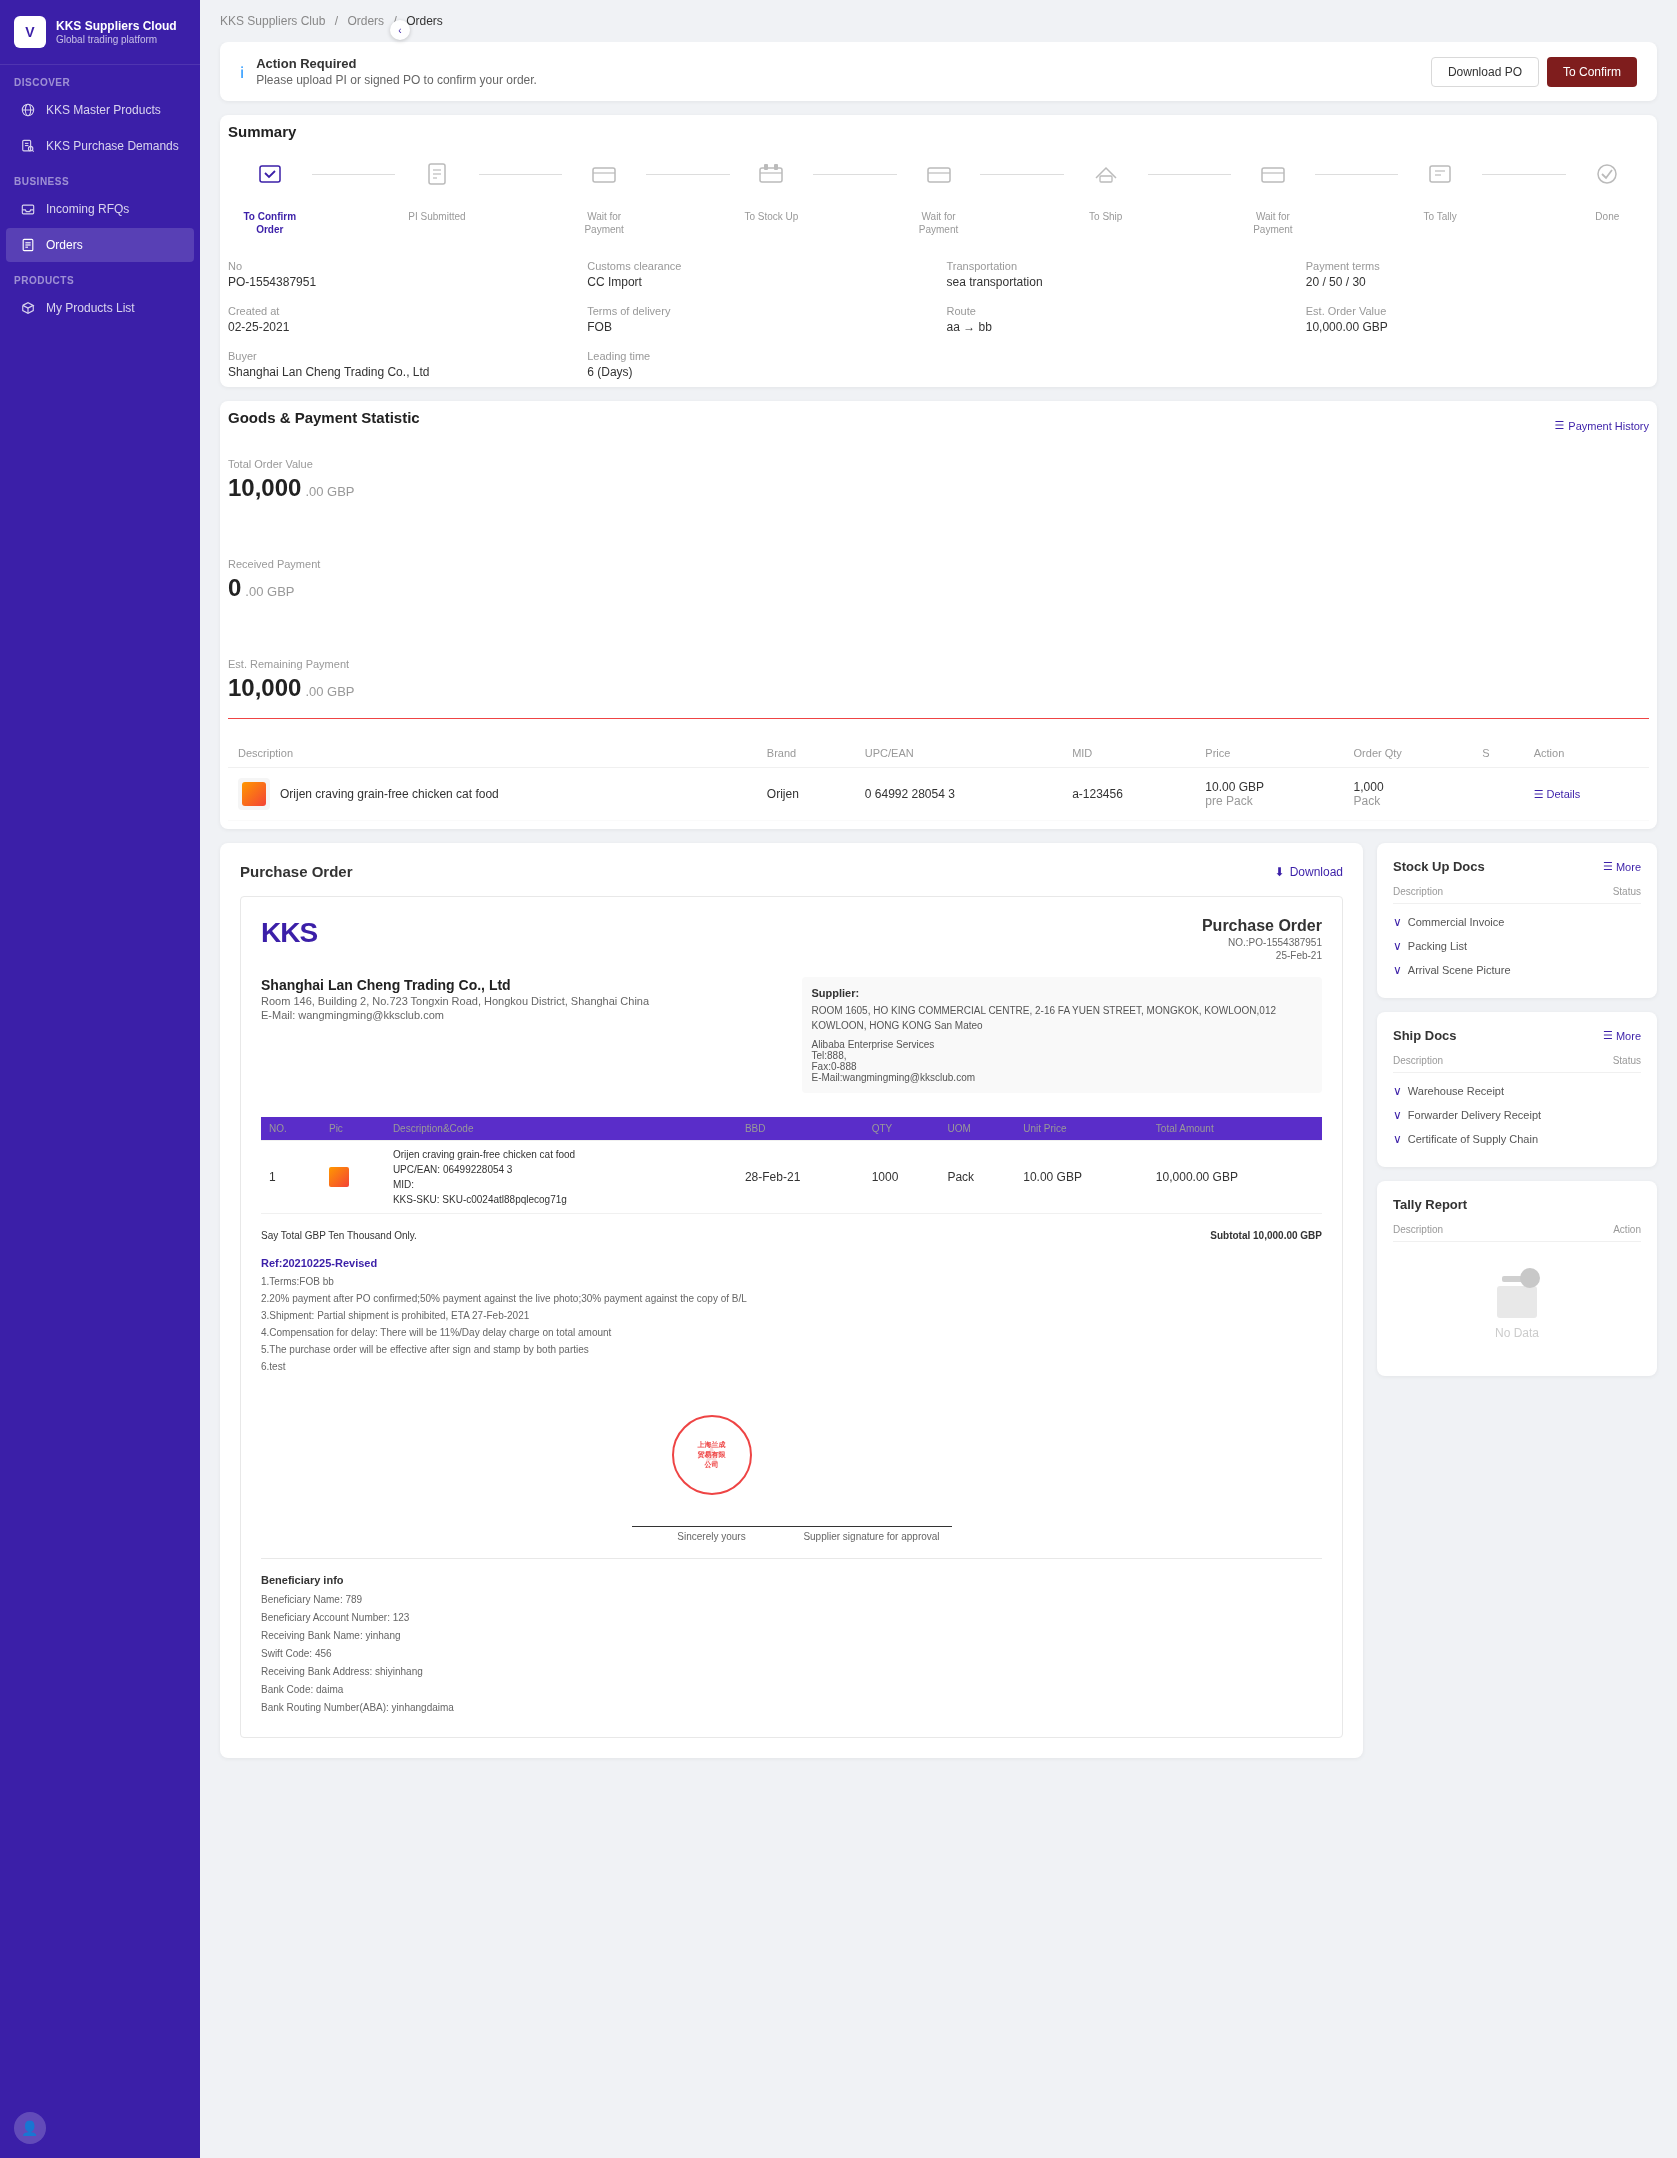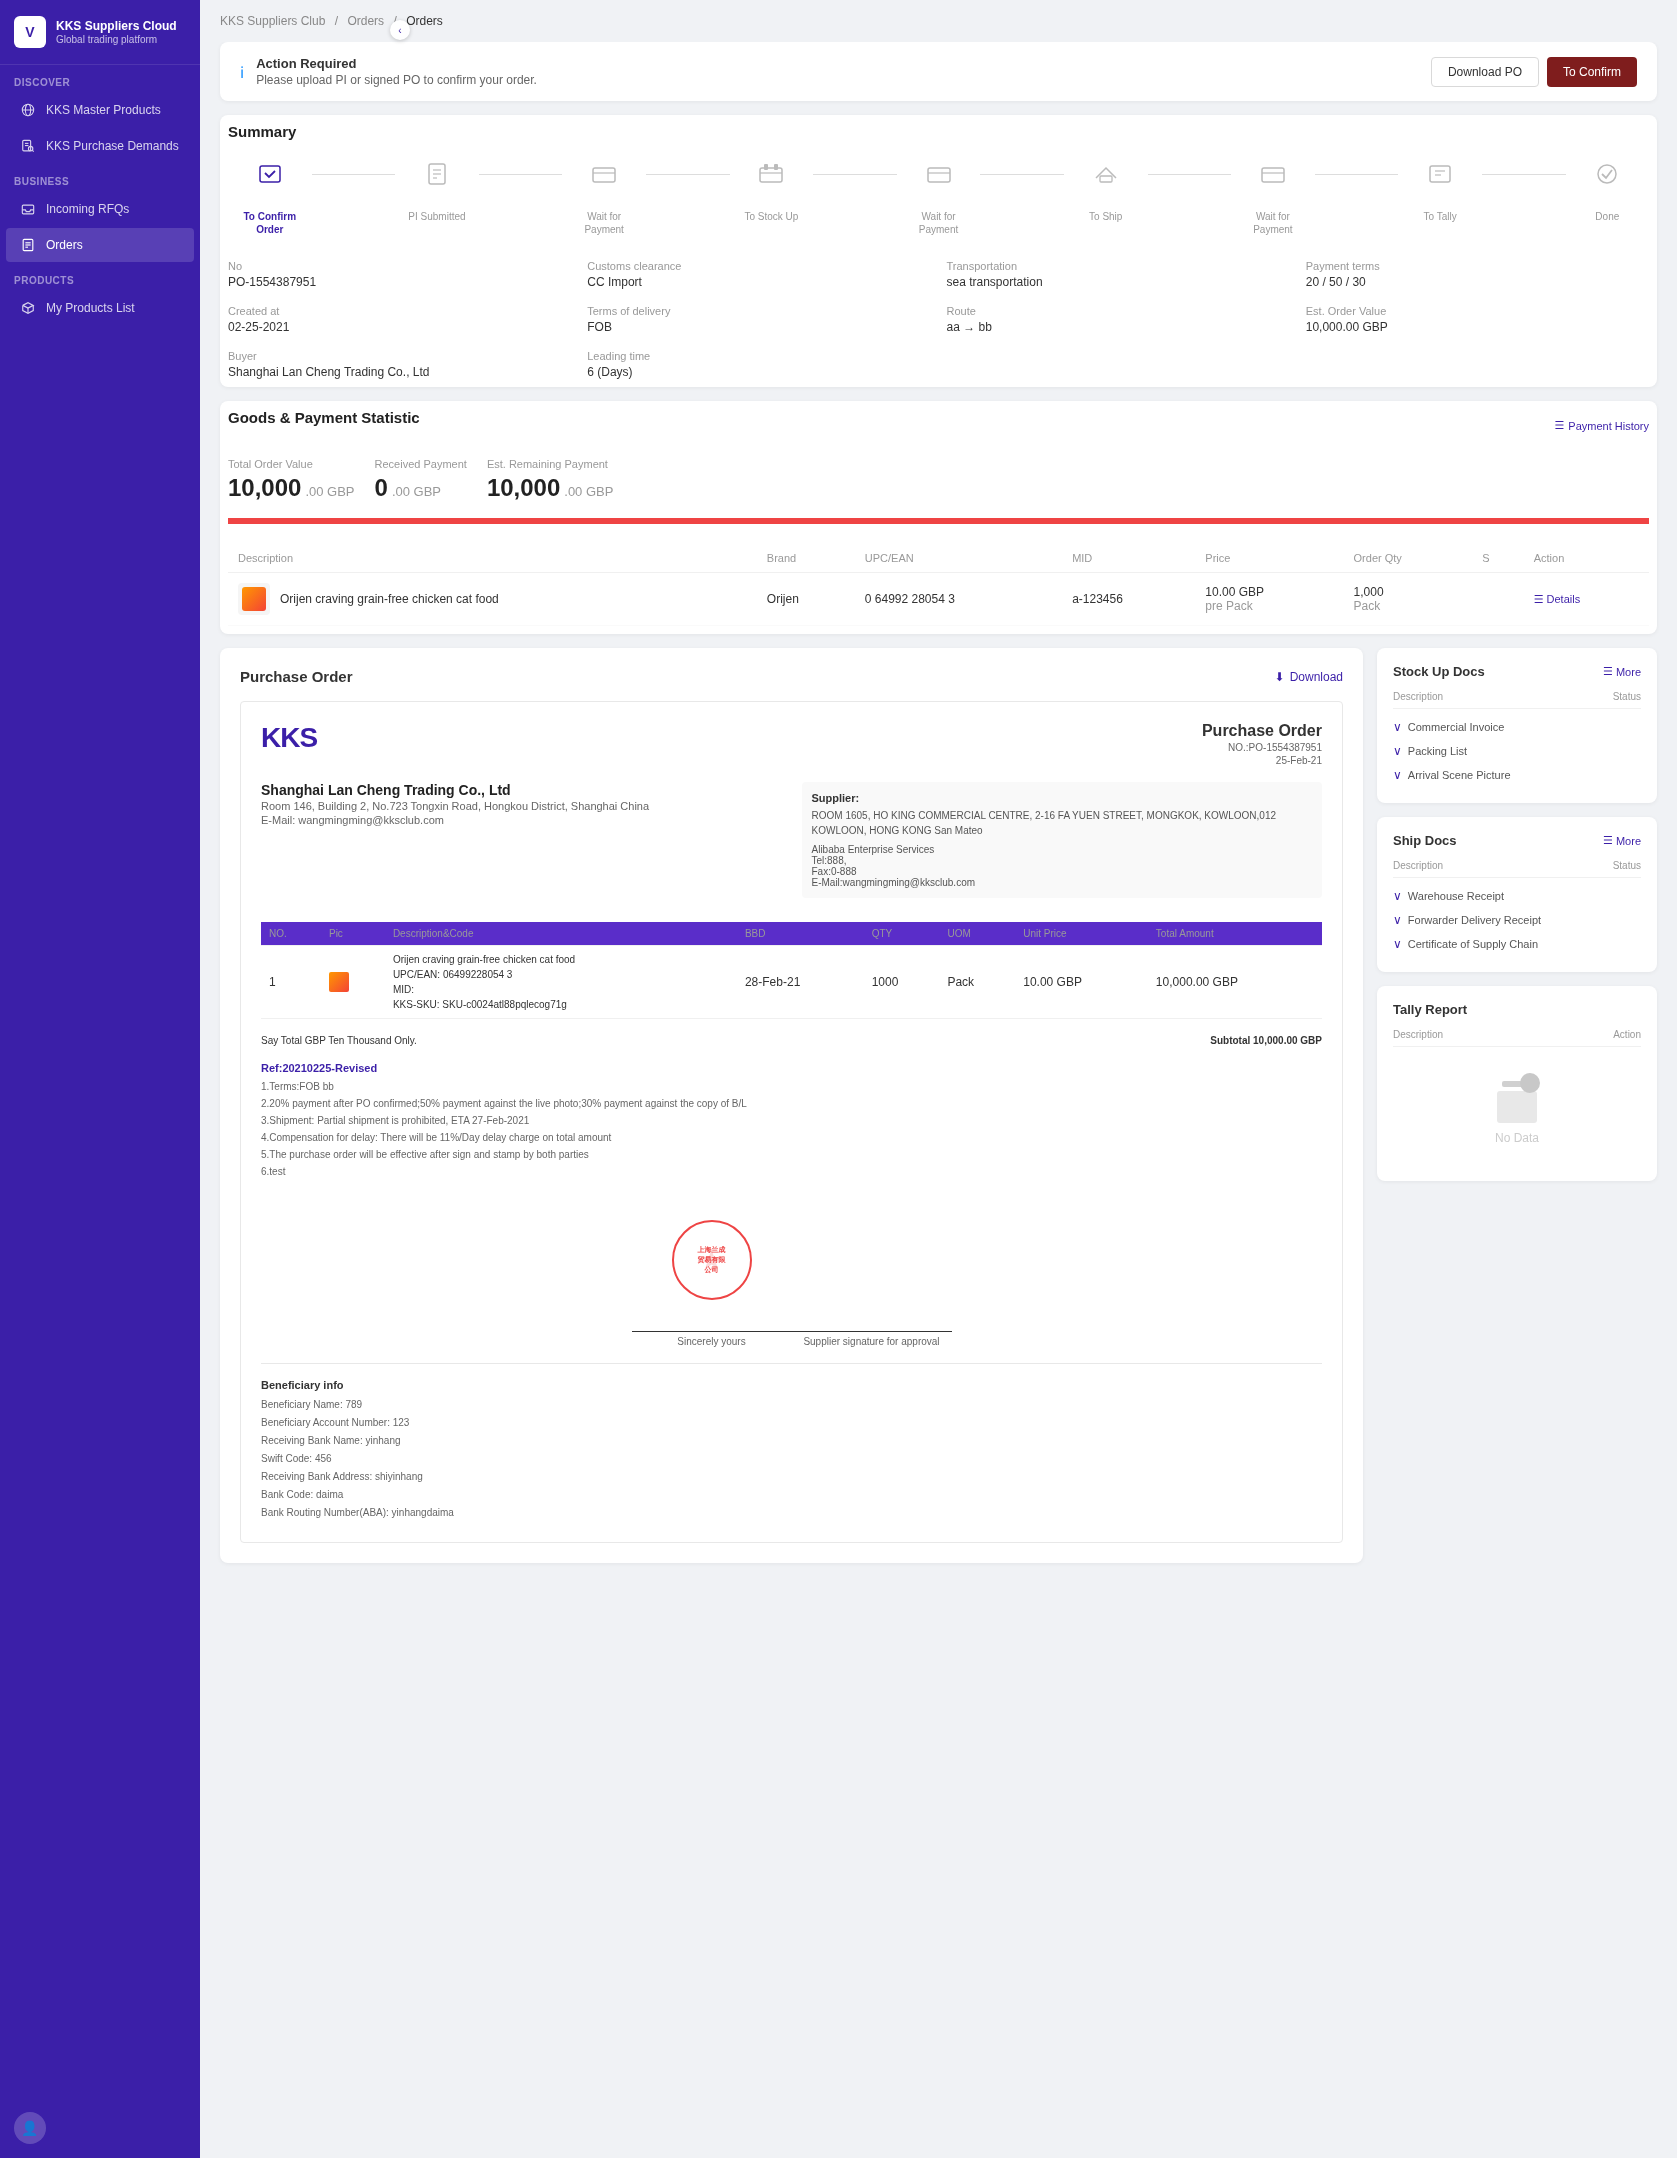--- a/index.html
+++ b/index.html
@@ -51,21 +51,21 @@
     .step-label.active { color: #3b1fa8; font-weight: 600; }
     .step-connector { flex: 1; height: 1px; background: #ddd; margin-top: 18px; }
 
     
     .order-details { display: grid; grid-template-columns: repeat(4, 1fr); gap: 16px; }
     .detail-item { }
     .detail-label { font-size: 11px; color: #999; margin-bottom: 3px; }
     .detail-value { font-size: 12px; color: #333; font-weight: 500; }
 
     
-    .payment-stats { display: flex; gap: 20px; margin-bottom: 20px; padding-bottom: 16px; border-bottom: 6px solid #ef4444; }
+    .payment-stats { display: flex; gap: 56px; margin-bottom: 20px; padding-bottom: 16px; border-bottom: 1px solid #ef4444; flex-direction: column; }
     .stat-item { }
     .stat-label { font-size: 11px; color: #999; margin-bottom: 4px; }
     .stat-amount { font-size: 24px; font-weight: 600; color: #222; }
     .stat-amount span { font-size: 13px; font-weight: 400; color: #999; margin-left: 4px; }
 
     
     .table-container { overflow-x: auto; }
     table { width: 100%; border-collapse: collapse; }
     thead tr { border-bottom: 1px solid #f0f0f0; }
     th { font-size: 11px; color: #999; font-weight: 500; padding: 8px 10px; text-align: left; }

